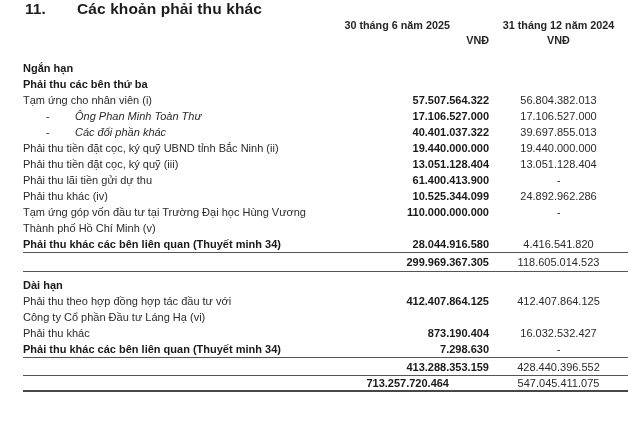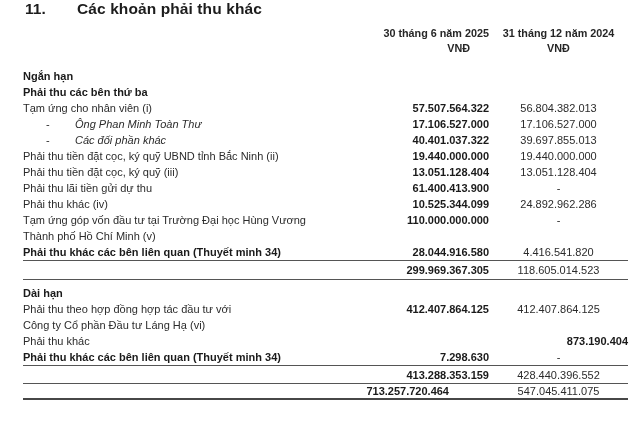--- a/index.html
+++ b/index.html
@@ -6,22 +6,22 @@
   html,body { background:#e9e9e9; }
   .page {
     width:640px; height:421px; background:#ffffff; position:relative;
     font-family:"Liberation Sans", sans-serif; color:#222; overflow:hidden;
   }
   .title-row { margin-left:25px; font-size:15.5px; font-weight:600;
     color:#1c1c1c; letter-spacing:0.1px; }
   .title-num { display:inline-block; width:52px; }
   .table { margin-left:23px; width:605px; }
   .hdr-row { display:flex; font-size:10.8px; font-weight:700; color:#262626; }
-  .hdr-dates { margin-top:8px; height:15px; line-height:15px; }
-  .hdr-cur { height:15px; line-height:15px;gap:19px; }
+  .hdr-dates { margin-top:0; height:15px; line-height:15px;gap:39px; }
+  .hdr-cur { height:15px; line-height:15px; }
   .cell-label { flex:1; padding-right:6px; white-space:nowrap; }
   .cell-v1 { width:162px; text-align:right; }
   .cell-v2 { width:139px; text-align:center; }
   #rows { margin-top:12px; }
   .row { display:flex; height:16px; line-height:16px; font-size:11px; color:#2b2b2b; }
   .row .cell-v1 { font-weight:700; color:#1a1a1a; }
   .row-section { margin-top:5px; }
   .row-section .cell-label, .row-bold .cell-label { font-weight:700; color:#1a1a1a; }
   .row-sub .cell-label { padding-left:23px; font-style:italic; }
   .dash { display:inline-block; width:29px; font-style:normal; }
@@ -130,20 +130,21 @@
           <span class="cell-v2">412.407.864.125</span>
         </div>
         <div class="row row-cont">
           <span class="cell-label">Công ty Cổ phần Đầu tư Láng Hạ (vi)</span>
           <span class="cell-v1"></span>
           <span class="cell-v2"></span>
         </div>
         <div class="row row-item">
           <span class="cell-label">Phải thu khác</span>
           <span class="cell-v1">873.190.404</span>
+          <span class="cell-v2">16.032.532.427</span>
         </div>
         <div class="row row-bold rule-thin">
           <span class="cell-label">Phải thu khác các bên liên quan (Thuyết minh 34)</span>
           <span class="cell-v1">7.298.630</span>
           <span class="cell-v2">-</span>
         </div>
         <div class="row row-subtotal rule-thin">
           <span class="cell-label"></span>
           <span class="cell-v1">413.288.353.159</span>
           <span class="cell-v2">428.440.396.552</span>

